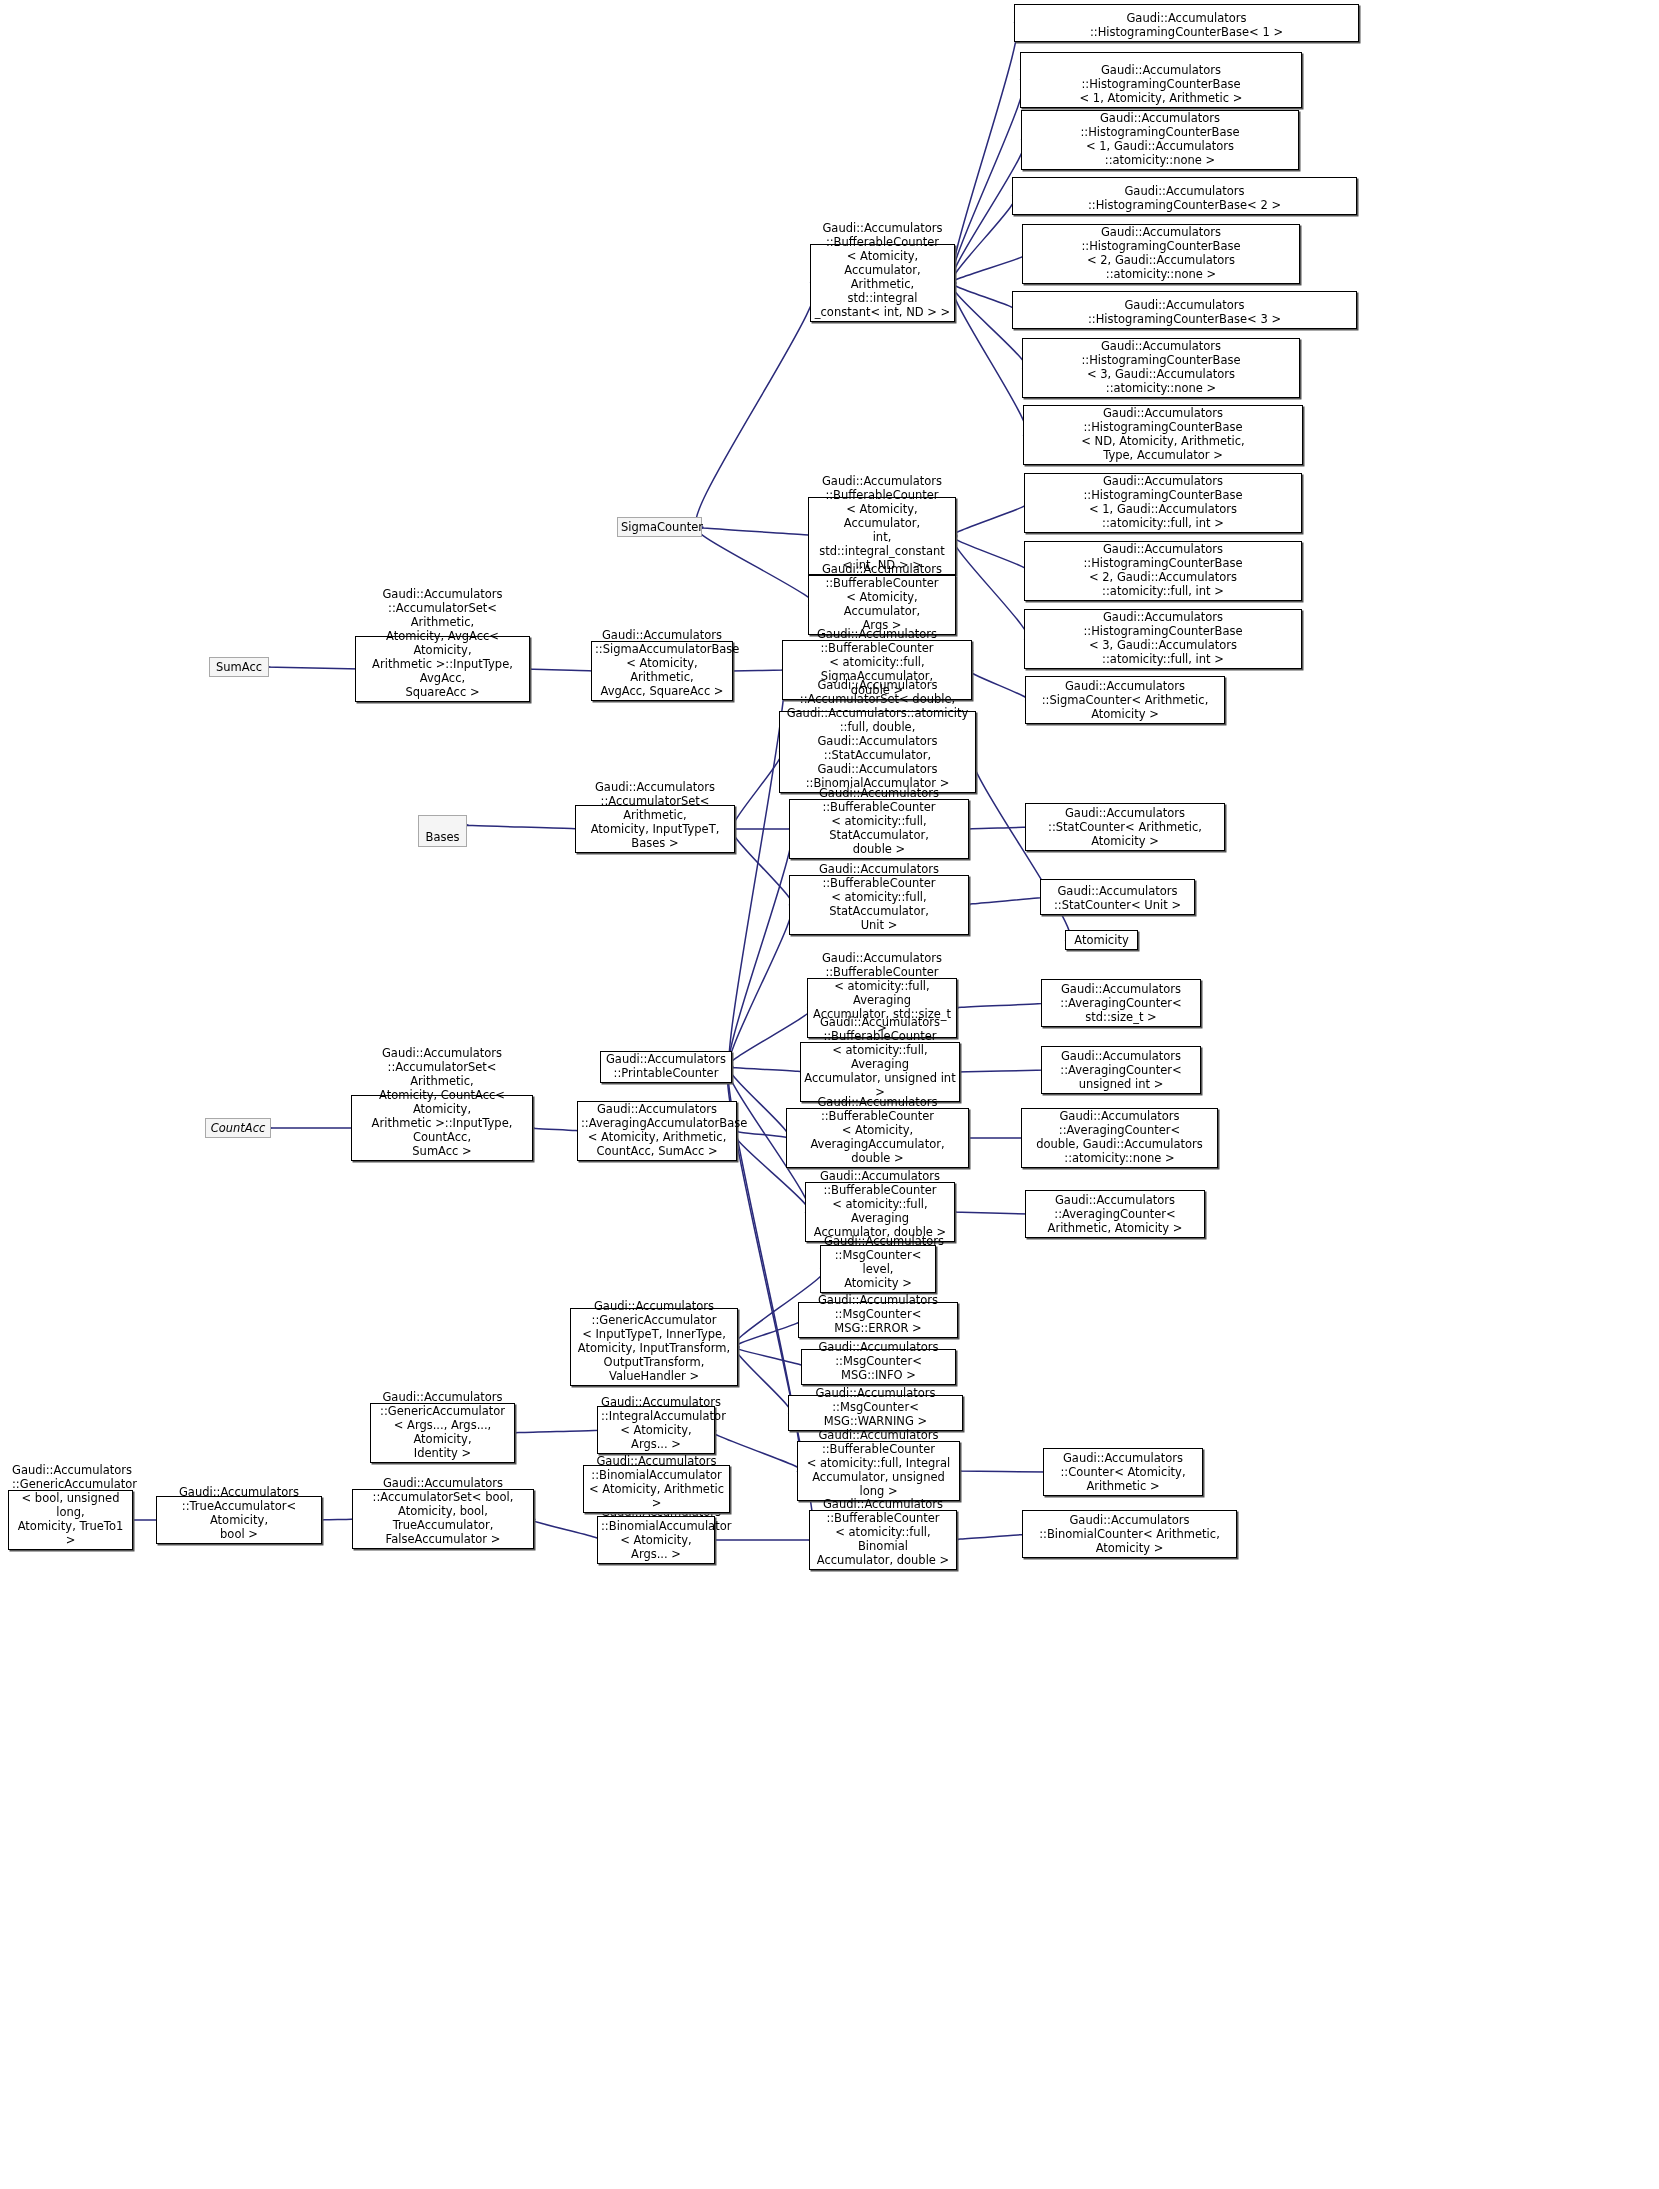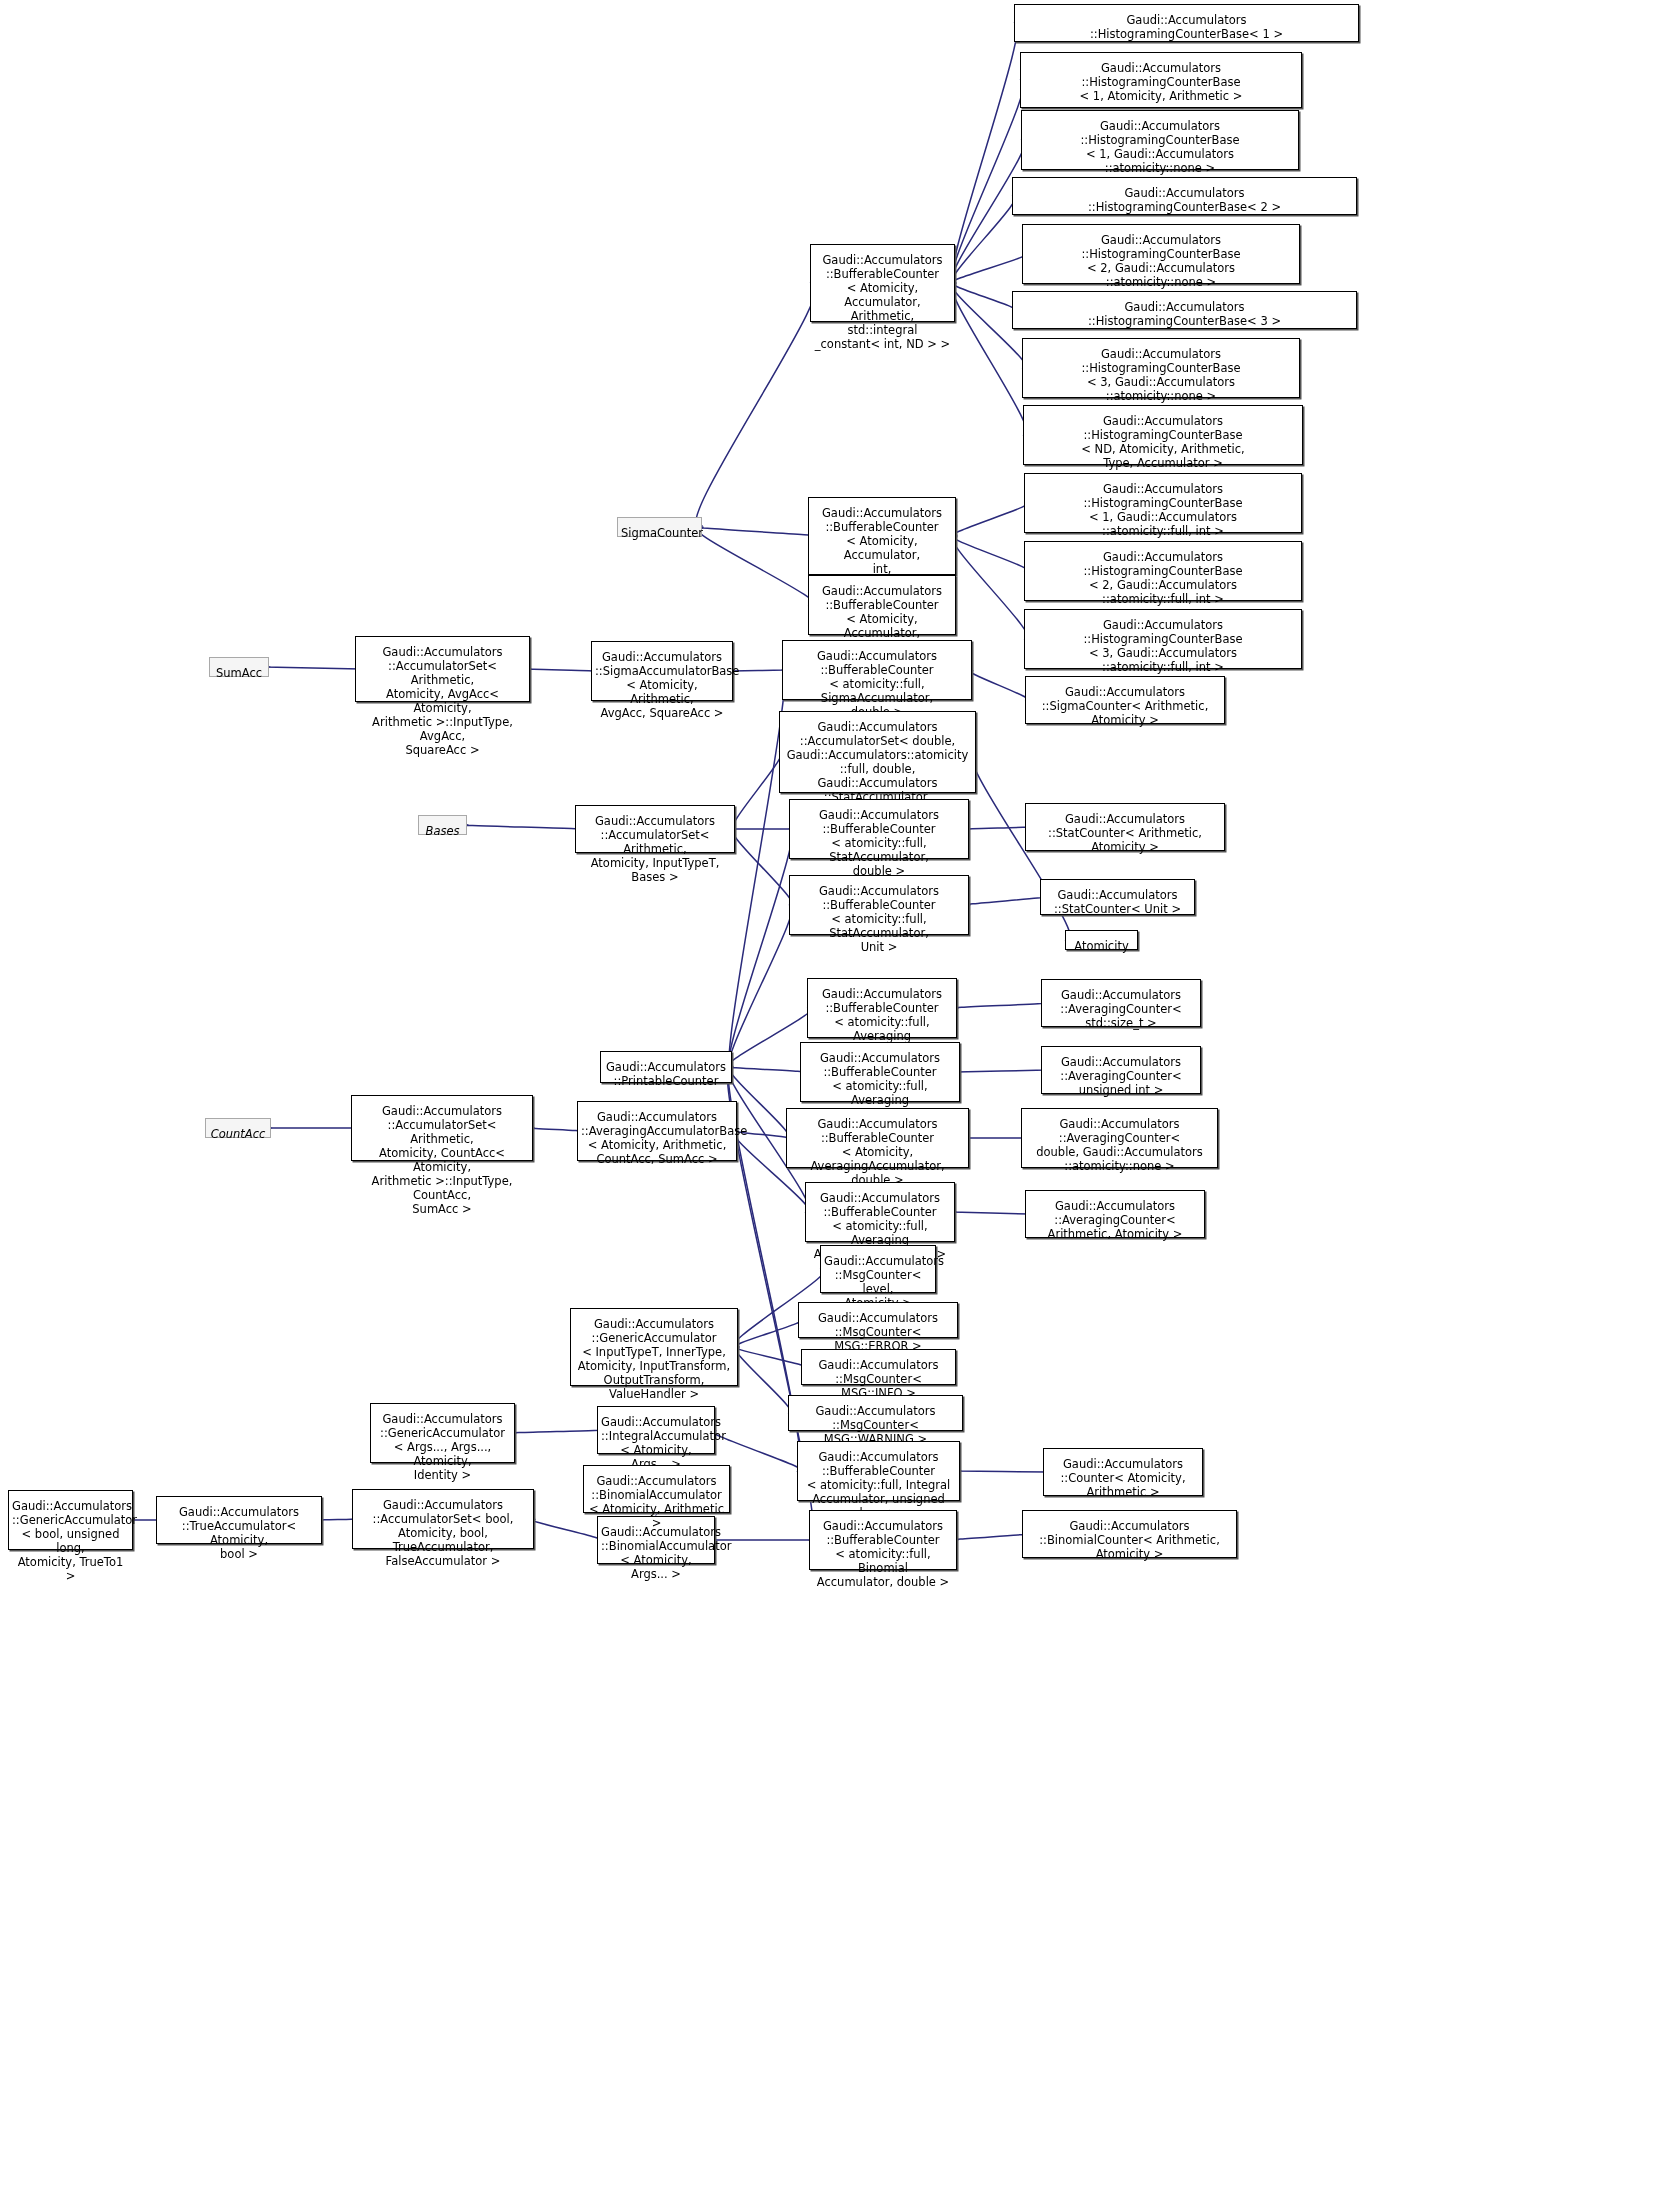--- a/index.html
+++ b/index.html
@@ -9,23 +9,23 @@
   .node{
     position:absolute;
     box-sizing:border-box;
     border:1px solid #000;
     background:#fff;
     color:#000;
     font-size:11.5px;
     line-height:1.22;
     text-align:center;
     display:flex;
-    align-items:flex-start;
+    align-items:flex-end;
     justify-content:center;
-    padding:8px 3px;
+    padding:2px 3px;
     white-space:pre-line;
     z-index:3;
     box-shadow:1.5px 1.5px 0 0 #555;
   }
   .node.plain{
     border:1px solid #a9a9a9;
     background:#f5f5f5;
     box-shadow:none;
   }
   .node .txt{display:block;width:100%;}
@@ -253,21 +253,21 @@
 &lt; Atomicity, Args... &gt;</span></div>
       <div class="node" style="left: 597px; top: 1516px; width: 118px; height: 48px;"><span class="txt">Gaudi::Accumulators
 ::BinomialAccumulator
 &lt; Atomicity, Args... &gt;</span></div>
       <div class="node plain" style="left: 209px; top: 657px; width: 60px; height: 20px;"><span class="txt">SumAcc</span></div>
       <div class="node" style="left: 355px; top: 636px; width: 175px; height: 66px;"><span class="txt">Gaudi::Accumulators
 ::AccumulatorSet&lt; Arithmetic,
 Atomicity, AvgAcc&lt; Atomicity,
 Arithmetic &gt;::InputType, AvgAcc,
 SquareAcc &gt;</span></div>
-      <div class="node plain" style="left: 418px; top: 815px; width: 49px; height: 20px; font-style: italic;"><span class="txt">Bases</span></div>
+      <div class="node plain" style="left: 418px; top: 815px; width: 49px; height: 32px;"><span class="txt">Bases</span></div>
       <div class="node plain" style="left: 205px; top: 1118px; width: 66px; height: 20px; font-style: italic;"><span class="txt">CountAcc</span></div>
       <div class="node" style="left: 351px; top: 1095px; width: 182px; height: 66px;"><span class="txt">Gaudi::Accumulators
 ::AccumulatorSet&lt; Arithmetic,
 Atomicity, CountAcc&lt; Atomicity,
 Arithmetic &gt;::InputType, CountAcc,
 SumAcc &gt;</span></div>
       <div class="node" style="left: 370px; top: 1403px; width: 145px; height: 60px;"><span class="txt">Gaudi::Accumulators
 ::GenericAccumulator
 &lt; Args..., Args..., Atomicity,
 Identity &gt;</span></div>

